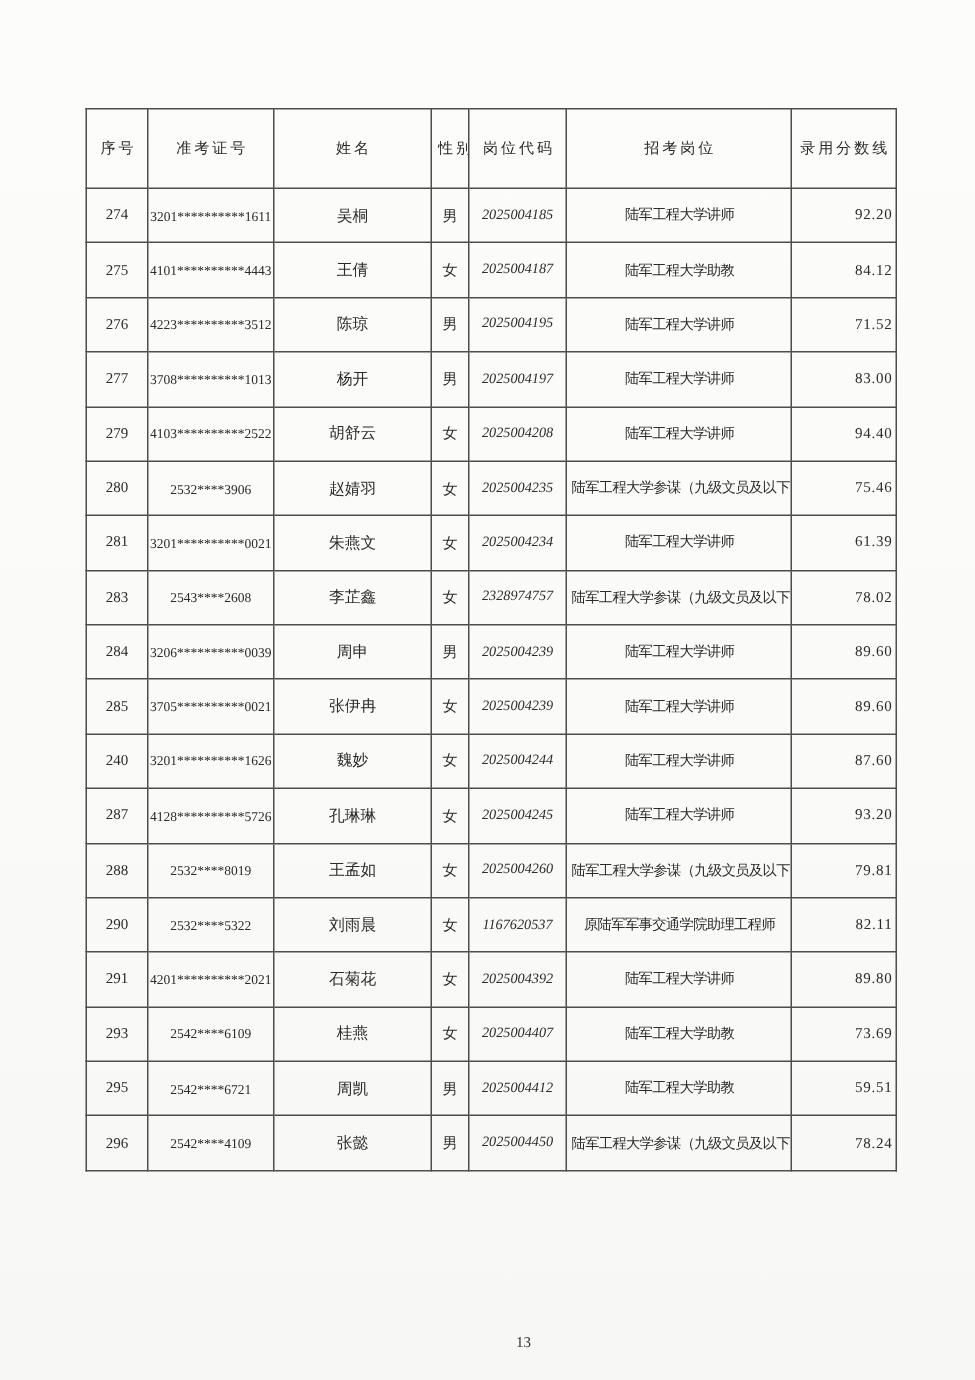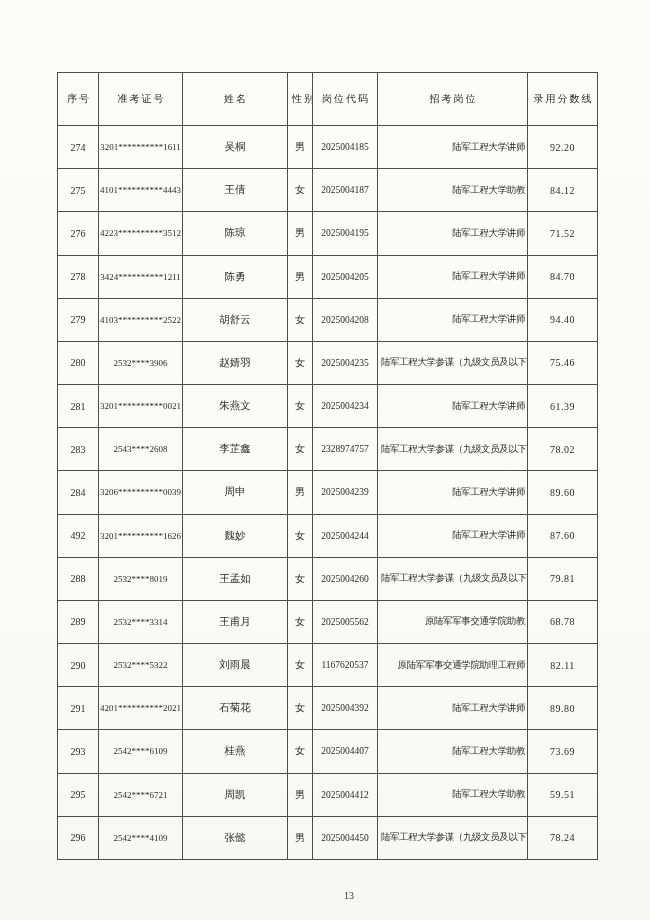--- a/index.html
+++ b/index.html
@@ -18,21 +18,21 @@
   .scan-page {
     position: absolute;
     inset: 0;
     background: linear-gradient(180deg, #fcfcfb 0%, #fafaf9 55%, #f7f7f6 100%);
   }
   table.score-table {
     position: absolute;
     left: 57px;
     top: 72px;
     width: 540px;
-    height: 788px;
+    height: 709px;
     border-collapse: collapse;
     table-layout: fixed;
   }
   .score-table th,
   .score-table td {
     border: 1px solid #4d4d4d;
     padding: 0 2px;
     text-align: center;
     vertical-align: middle;
     font-weight: normal;
@@ -54,30 +54,32 @@
   .score-table td.cell-exam-id {
     font-size: 9px;
     letter-spacing: 0;
     padding: 0 1px;
   }
   .score-table td.cell-name {
     font-size: 10.5px;
   }
   .score-table td.cell-job-code {
     font-size: 9.5px;
+    font-style: italic;
   }
   .score-table td.cell-job-title {
-    text-align: right;
+    text-align: center;
     font-size: 9.5px;
     letter-spacing: -0.4px;
     padding-left: 3px;
   }
   .score-table td.cell-score {
     font-size: 10px;
     letter-spacing: 0.5px;
+    text-align: right;
   }
   .page-number {
     position: absolute;
     left: 0;
     right: 0;
     top: 890px;
     text-align: center;
     font-size: 10px;
     color: #333;
     padding-left: 48px;
@@ -131,27 +133,27 @@
         <tr>
           <td class="cell-index">276</td>
           <td class="cell-exam-id">4223**********3512</td>
           <td class="cell-name">陈琼</td>
           <td class="cell-gender">男</td>
           <td class="cell-job-code">2025004195</td>
           <td class="cell-job-title">陆军工程大学讲师</td>
           <td class="cell-score">71.52</td>
         </tr>
         <tr>
-          <td class="cell-index">278</td>
-          <td class="cell-exam-id">3424**********1211</td>
-          <td class="cell-name">陈勇</td>
-          <td class="cell-gender">男</td>
-          <td class="cell-job-code">2025004205</td>
-          <td class="cell-job-title">陆军工程大学讲师</td>
-          <td class="cell-score">84.70</td>
+          <td class="cell-index">277</td>
+          <td class="cell-exam-id">3708**********1013</td>
+          <td class="cell-name">杨开</td>
+          <td class="cell-gender">男</td>
+          <td class="cell-job-code">2025004197</td>
+          <td class="cell-job-title">陆军工程大学讲师</td>
+          <td class="cell-score">83.00</td>
         </tr>
         <tr>
           <td class="cell-index">279</td>
           <td class="cell-exam-id">4103**********2522</td>
           <td class="cell-name">胡舒云</td>
           <td class="cell-gender">女</td>
           <td class="cell-job-code">2025004208</td>
           <td class="cell-job-title">陆军工程大学讲师</td>
           <td class="cell-score">94.40</td>
         </tr>
@@ -185,47 +187,56 @@
         <tr>
           <td class="cell-index">284</td>
           <td class="cell-exam-id">3206**********0039</td>
           <td class="cell-name">周申</td>
           <td class="cell-gender">男</td>
           <td class="cell-job-code">2025004239</td>
           <td class="cell-job-title">陆军工程大学讲师</td>
           <td class="cell-score">89.60</td>
         </tr>
         <tr>
-          <td class="cell-index">492</td>
+          <td class="cell-index">285</td>
+          <td class="cell-exam-id">3705**********0021</td>
+          <td class="cell-name">张伊冉</td>
+          <td class="cell-gender">女</td>
+          <td class="cell-job-code">2025004239</td>
+          <td class="cell-job-title">陆军工程大学讲师</td>
+          <td class="cell-score">89.60</td>
+        </tr>
+        <tr>
+          <td class="cell-index">240</td>
           <td class="cell-exam-id">3201**********1626</td>
           <td class="cell-name">魏妙</td>
           <td class="cell-gender">女</td>
           <td class="cell-job-code">2025004244</td>
           <td class="cell-job-title">陆军工程大学讲师</td>
           <td class="cell-score">87.60</td>
+        </tr>
+        <tr>
+          <td class="cell-index">287</td>
+          <td class="cell-exam-id">4128**********5726</td>
+          <td class="cell-name">孔琳琳</td>
+          <td class="cell-gender">女</td>
+          <td class="cell-job-code">2025004245</td>
+          <td class="cell-job-title">陆军工程大学讲师</td>
+          <td class="cell-score">93.20</td>
         </tr>
         <tr>
           <td class="cell-index">288</td>
           <td class="cell-exam-id">2532****8019</td>
           <td class="cell-name">王孟如</td>
           <td class="cell-gender">女</td>
           <td class="cell-job-code">2025004260</td>
           <td class="cell-job-title">陆军工程大学参谋（九级文员及以下）</td>
           <td class="cell-score">79.81</td>
         </tr>
         <tr>
-          <td class="cell-index">289</td>
-          <td class="cell-exam-id">2532****3314</td>
-          <td class="cell-name">王甫月</td>
-          <td class="cell-gender">女</td>
-          <td class="cell-job-code">2025005562</td>
-          <td class="cell-job-title">原陆军军事交通学院助教</td>
-          <td class="cell-score">68.78</td>
-        </tr>
-        <tr>
           <td class="cell-index">290</td>
           <td class="cell-exam-id">2532****5322</td>
           <td class="cell-name">刘雨晨</td>
           <td class="cell-gender">女</td>
           <td class="cell-job-code">1167620537</td>
           <td class="cell-job-title">原陆军军事交通学院助理工程师</td>
           <td class="cell-score">82.11</td>
         </tr>
         <tr>
           <td class="cell-index">291</td>

